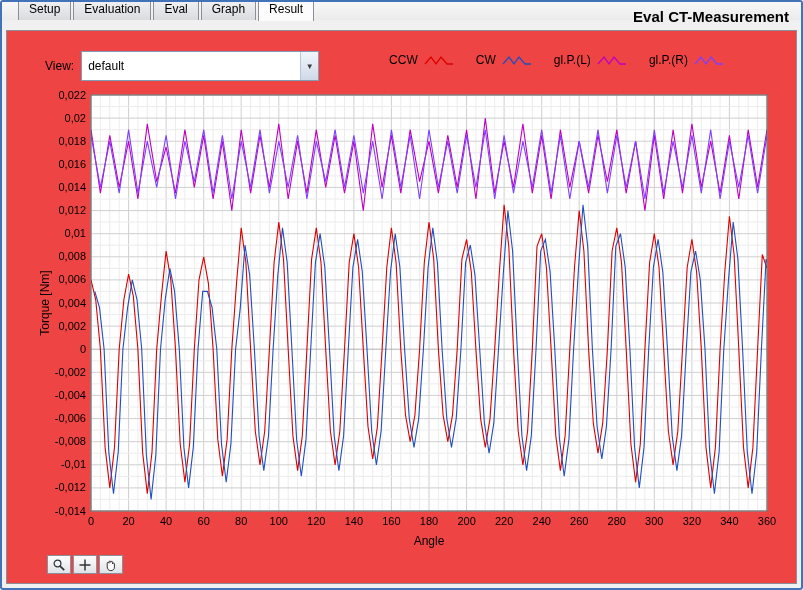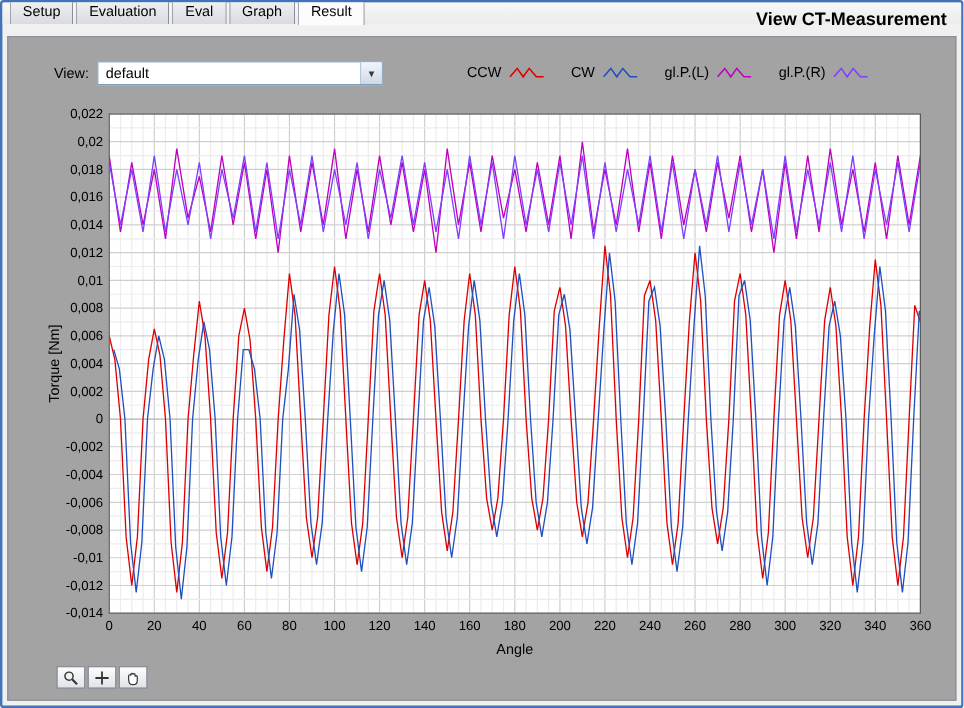--- a/index.html
+++ b/index.html
@@ -1,46 +1,46 @@
 <!DOCTYPE html>
 <html><head>
 <meta charset="utf-8">
 <style>
   * { box-sizing: border-box; }
   body { margin:0; font-family:"Liberation Sans", sans-serif; font-size:12px; color:#000; background:#fff; }
   .window { position:relative; width:803px; height:590px; border:2px solid #4273b8; border-radius:3px; background:#f0f0f0; overflow:hidden; }
-  .tabbar { position:absolute; top:0; left:0; right:0; height:18px; display:flex; align-items:flex-end; padding:4px 8px 0 6px; background:linear-gradient(#f8f8f8,#ebebeb); }
+  .tabbar { position:absolute; top:0; left:0; right:0; height:18px; display:flex; align-items:flex-end; padding:4px 8px 0 16px; background:linear-gradient(#f8f8f8,#ebebeb); }
   .tab { position:relative; z-index:2; margin-right:2px; padding:4px 10px; background:linear-gradient(#f3f4f6,#d9dbdf); border:1px solid #8a8f99; border-bottom:none; border-radius:2px 2px 0 0; white-space:nowrap; cursor:default; }
   .tab.active { background:#fcfcfc; padding-top:5px; padding-bottom:5px; margin-bottom:-1px; z-index:4; }
   .title { position:absolute; top:6px; right:12px; font-size:15px; font-weight:bold; z-index:3; }
-  .tabpage { position:absolute; top:28px; left:4px; right:4px; bottom:4px; background:#a3a3a3; border:1px solid #8a8f99; }
+  .tabpage { position:absolute; top:28px; left:4px; right:4px; bottom:4px; background:#ef4444; border:1px solid #8a8f99; }
   .viewrow { position:absolute; top:20px; left:38px; display:flex; align-items:center; }
   .viewlabel { margin-right:7px; }
-  .dropdown { display:flex; width:238px; height:20px; border:1px solid #7f9db9; background:#fff; align-items:center; }
+  .dropdown { display:flex; width:238px; height:30px; border:1px solid #7f9db9; background:#fff; align-items:center; }
   .dropdown .val { flex:1; padding:0 6px; white-space:nowrap; overflow:hidden; }
   .dropdown .arrow { width:18px; height:100%; display:flex; align-items:center; justify-content:center; background:linear-gradient(#f2f6fb,#cfd9e6); border-left:1px solid #b5c7d8; font-size:8px; color:#3a3a3a; }
   .legendrow { position:absolute; top:22px; right:72px; display:flex; gap:22px; align-items:center; }
   .legenditem { display:flex; align-items:center; gap:6px; }
   .legenditem svg { display:block; }
   .chart { position:absolute; top:56px; left:26px; }
   .palette { position:absolute; left:40px; bottom:9px; display:flex; gap:2px; }
   .palette .tool { width:24px; height:19px; padding:0; margin:0; display:flex; align-items:center; justify-content:center; background:linear-gradient(#fdfdfd,#dfe3e8); border:1px solid #8a8f99; cursor:pointer; }
 </style>
 </head>
 <body>
 
 <div class="window">
   <div class="tabbar">
     <div class="tab">Setup</div>
     <div class="tab">Evaluation</div>
     <div class="tab">Eval</div>
     <div class="tab">Graph</div>
     <div class="tab active">Result</div>
   </div>
-  <div class="title">View CT-Measurement</div>
+  <div class="title">Eval CT-Measurement</div>
 
   <div class="tabpage">
 
     <div class="viewrow">
       <span class="viewlabel">View:</span>
       <div class="dropdown">
         <span class="val">default</span>
         <span class="arrow">▼</span>
       </div>
     </div>

